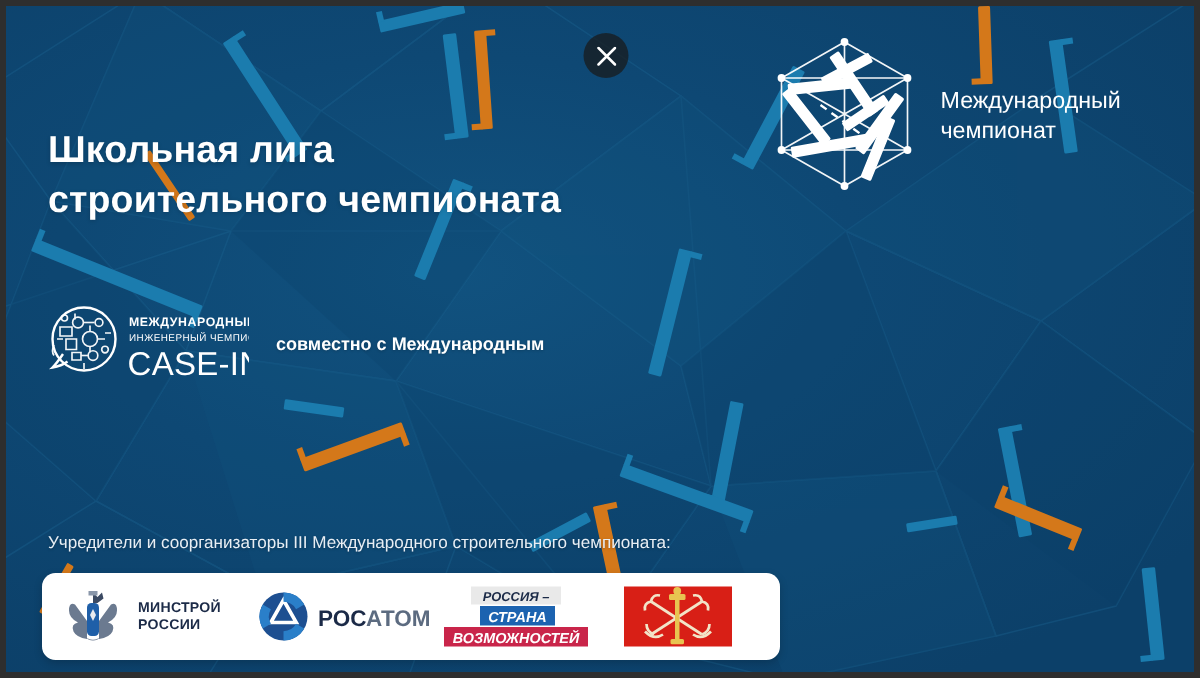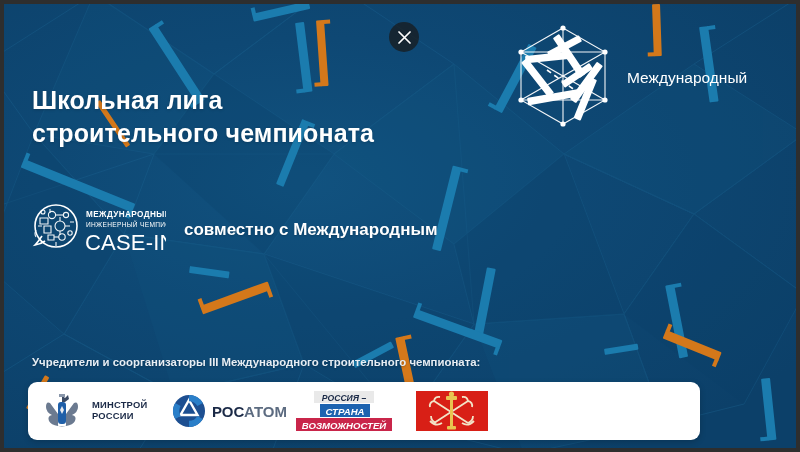--- a/index.html
+++ b/index.html
@@ -51,44 +51,43 @@
 
   
   .casein-row{
     position:absolute;left:26px;top:198px;
     display:flex;align-items:center;z-index:20;
   }
   .casein-logo{width:136px;height:56px;position:relative;flex:0 0 auto;}
   .casein-logo svg{display:block;}
   .joint-text{
     margin-left:18px;color:#ffffff;font-weight:bold;
-    font-size:17px;line-height:17.5px;white-space:nowrap;
+    font-size:12px;line-height:17.5px;white-space:nowrap;
     text-shadow:0 1px 2px rgba(0,0,0,.2);
   }
 
   
   .msc-logo{
     position:absolute;left:503px;top:18px;display:flex;align-items:center;z-index:20;
   }
   .msc-mark{width:112px;height:112px;flex:0 0 auto;}
   .msc-mark svg{display:block;}
   .msc-text{
     margin-left:8px;color:#ffffff;font-size:15.5px;line-height:20px;
     white-space:nowrap;
   }
 
   
   .founders-label{
     position:absolute;left:28px;top:352px;
     color:#e8eef4;font-size:11.4px;white-space:nowrap;z-index:20;
     text-shadow:0 1px 2px rgba(0,0,0,.25);
-    font-weight:bold;
   }
   .logo-bar{
-    position:absolute;left:24px;top:378px;width:672px;height:58px;
+    position:absolute;left:24px;top:378px;width:492px;height:58px;
     background:#ffffff;border-radius:9px;
     display:flex;align-items:center;z-index:20;
     box-shadow:0 2px 6px rgba(0,0,0,.18);
   }
   .logo-cell{
     flex:0 0 auto;display:flex;align-items:center;justify-content:center;
     height:100%;
   }
   .logo-cell svg{display:block;}
   .c1{width:140px;}
@@ -334,20 +333,21 @@
               <circle cx="98" cy="30" r="2.6"></circle>
             <circle cx="98" cy="78" r="2.6"></circle>
               <circle cx="56" cy="102" r="2.6"></circle>
             <circle cx="14" cy="78" r="2.6"></circle>
               <circle cx="14" cy="30" r="2.6"></circle>
           </g>
         </svg>
       </div>
       <div class="msc-text">
         <div>Международный</div>
+        <div>чемпионат</div>
       </div>
     </div>
 
     <div class="founders-label">Учредители и соорганизаторы III Международного строительного чемпионата:</div>
 
     <div class="logo-bar">
 
       <div class="logo-cell c1">
         <svg width="132" height="42" viewBox="0 0 132 42">
           <g>

